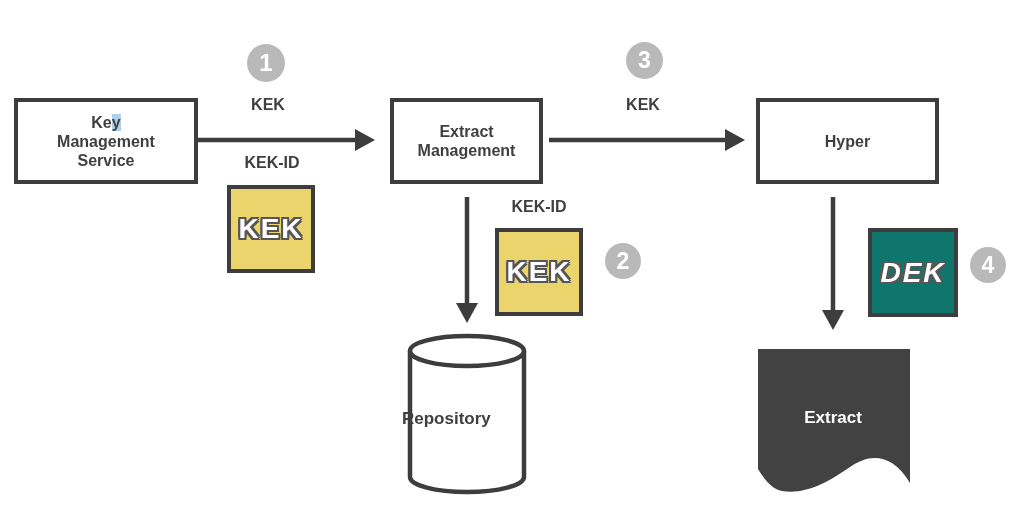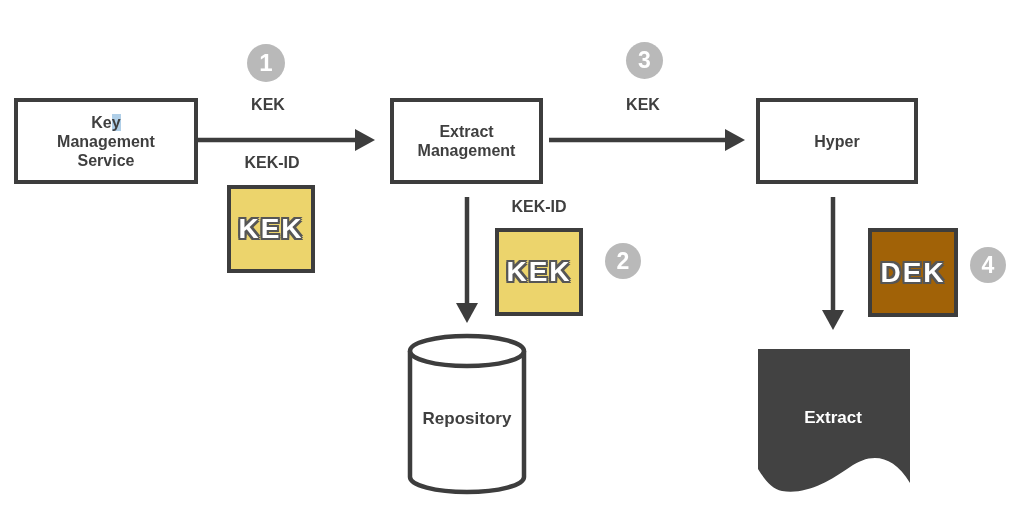--- a/index.html
+++ b/index.html
@@ -26,42 +26,42 @@
     align-items: center;
     justify-content: center;
     text-align: center;
     font-weight: bold;
     font-size: 16px;
     line-height: 19px;
     color: #3f3f3f;
   }
   #kms-box   { left: 14px;  top: 98px; width: 184px; height: 86px; }
   #em-box    { left: 390px; top: 98px; width: 153px; height: 86px; }
-  #hyper-box { left: 756px; top: 98px; width: 162px; height: 86px; }
+  #hyper-box { left: 756px; top: 98px; width: 183px; height: 86px; }
   .hl { background: #b0cfe8; }
   .chip {
     position: absolute;
     width: 88px; height: 88px;
     border: 4px solid #3d3d3d;
     box-sizing: border-box;
     display: flex;
     align-items: center;
     justify-content: center;
     font-weight: bold;
     font-size: 28px;
     letter-spacing: 2px;
     color: #ffffff;
     text-shadow:
       -2px -2px 0 #565656, 2px -2px 0 #565656,
       -2px  2px 0 #565656, 2px  2px 0 #565656,
       -2px  0   0 #565656, 2px  0   0 #565656,
        0   -2px 0 #565656, 0    2px 0 #565656;
   }
   .chip.yellow { background: #ecd46c; }
-  .chip.green  { background: #a16207; }
+  .chip.green  { background: #0f766e; font-style: italic; }
   #kek-chip-1 { left: 227px; top: 185px; }
   #kek-chip-2 { left: 495px; top: 228px; }
   #dek-chip   { left: 868px; top: 228px; width: 90px; height: 89px; }
   .badge {
     position: absolute;
     width: 38px; height: 38px;
     border-radius: 50%;
     background: #b9b9b9;
     color: #ffffff;
     font-weight: bold;
@@ -81,21 +81,21 @@
     color: #3f3f3f;
     text-align: center;
   }
   #label-kek-step1   { left: 228px; top: 96px;  width: 80px; }
   #label-kekid-1     { left: 222px; top: 154px; width: 100px; }
   #label-kek-step3   { left: 603px; top: 96px;  width: 80px; }
   #label-kekid-2     { left: 489px; top: 198px; width: 100px; }
   #repository-label {
     position: absolute;
     left: 402px; top: 409px; width: 130px;
-    text-align: center;
+    text-align: left;
     font-weight: bold;
     font-size: 17px;
     color: #3f3f3f;
   }
   #extract-label {
     position: absolute;
     left: 770px; top: 408px; width: 126px;
     text-align: center;
     font-weight: bold;
     font-size: 17px;

